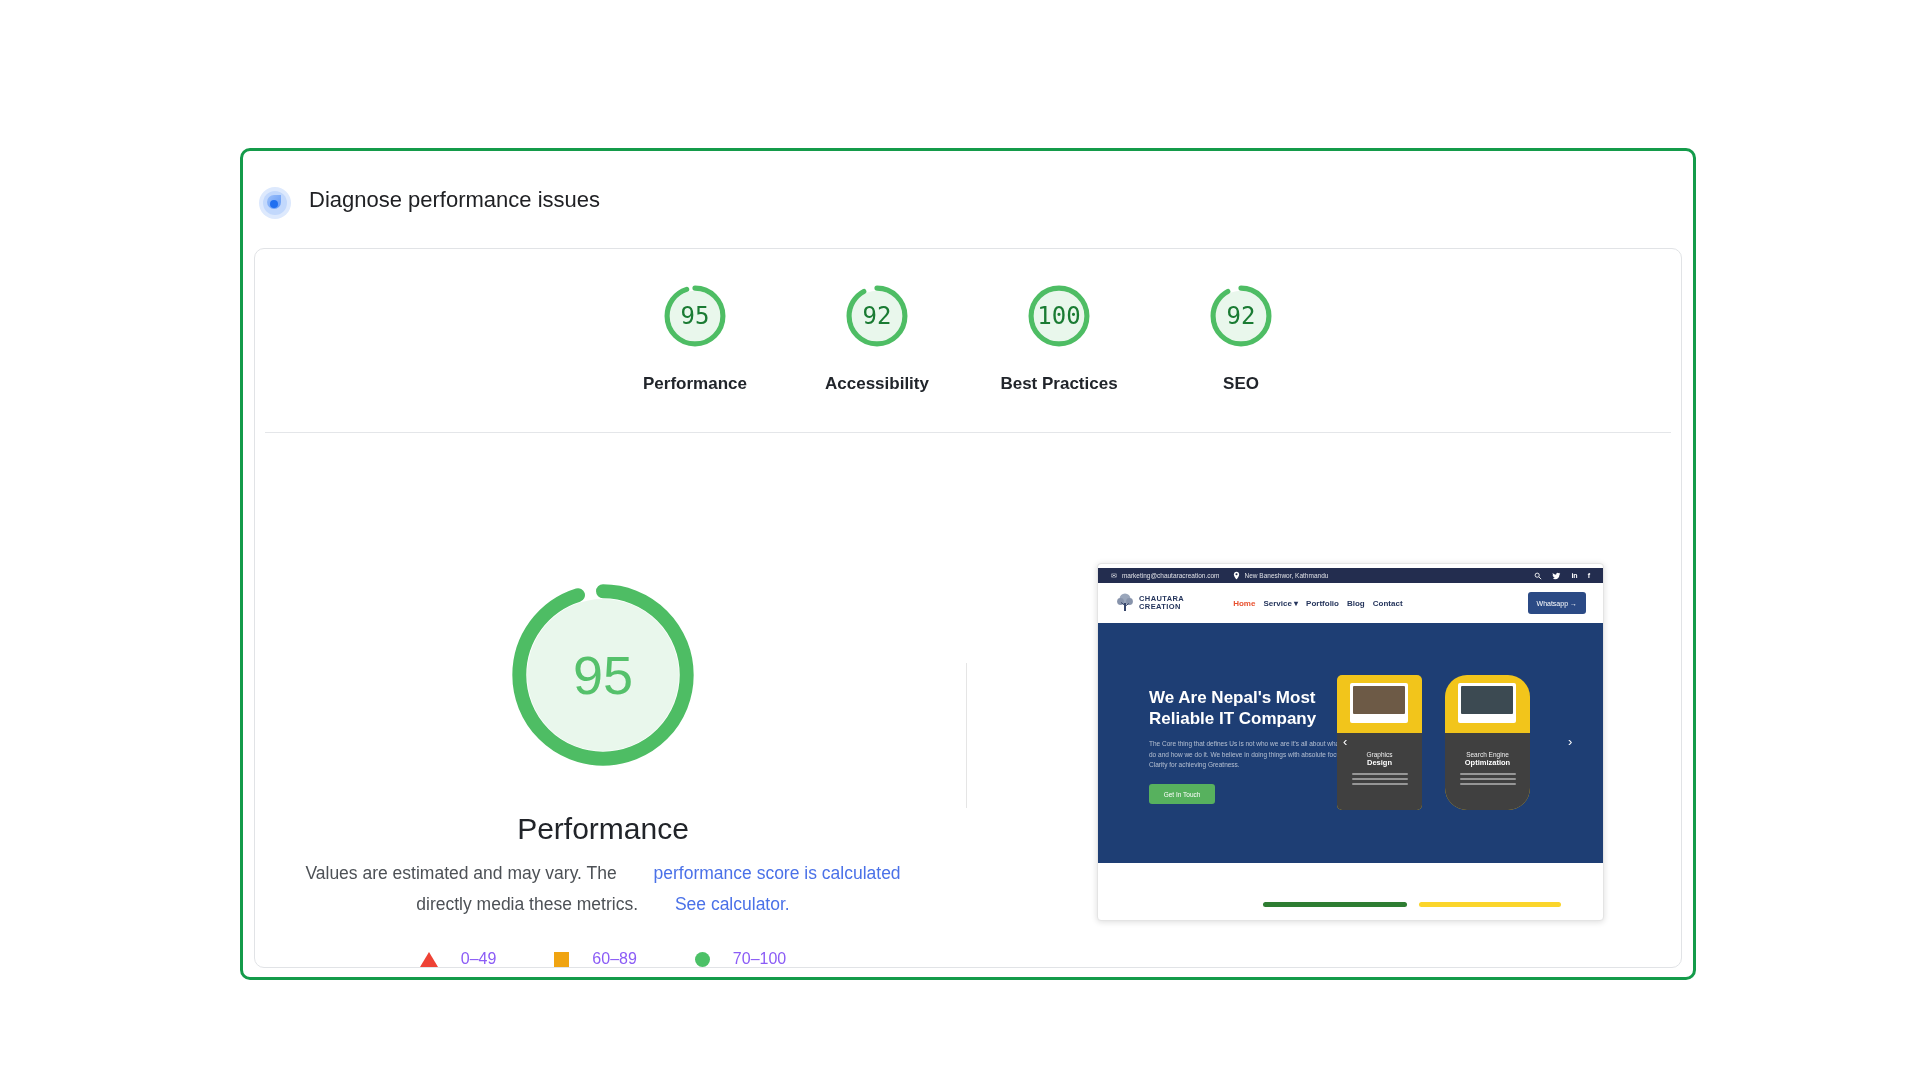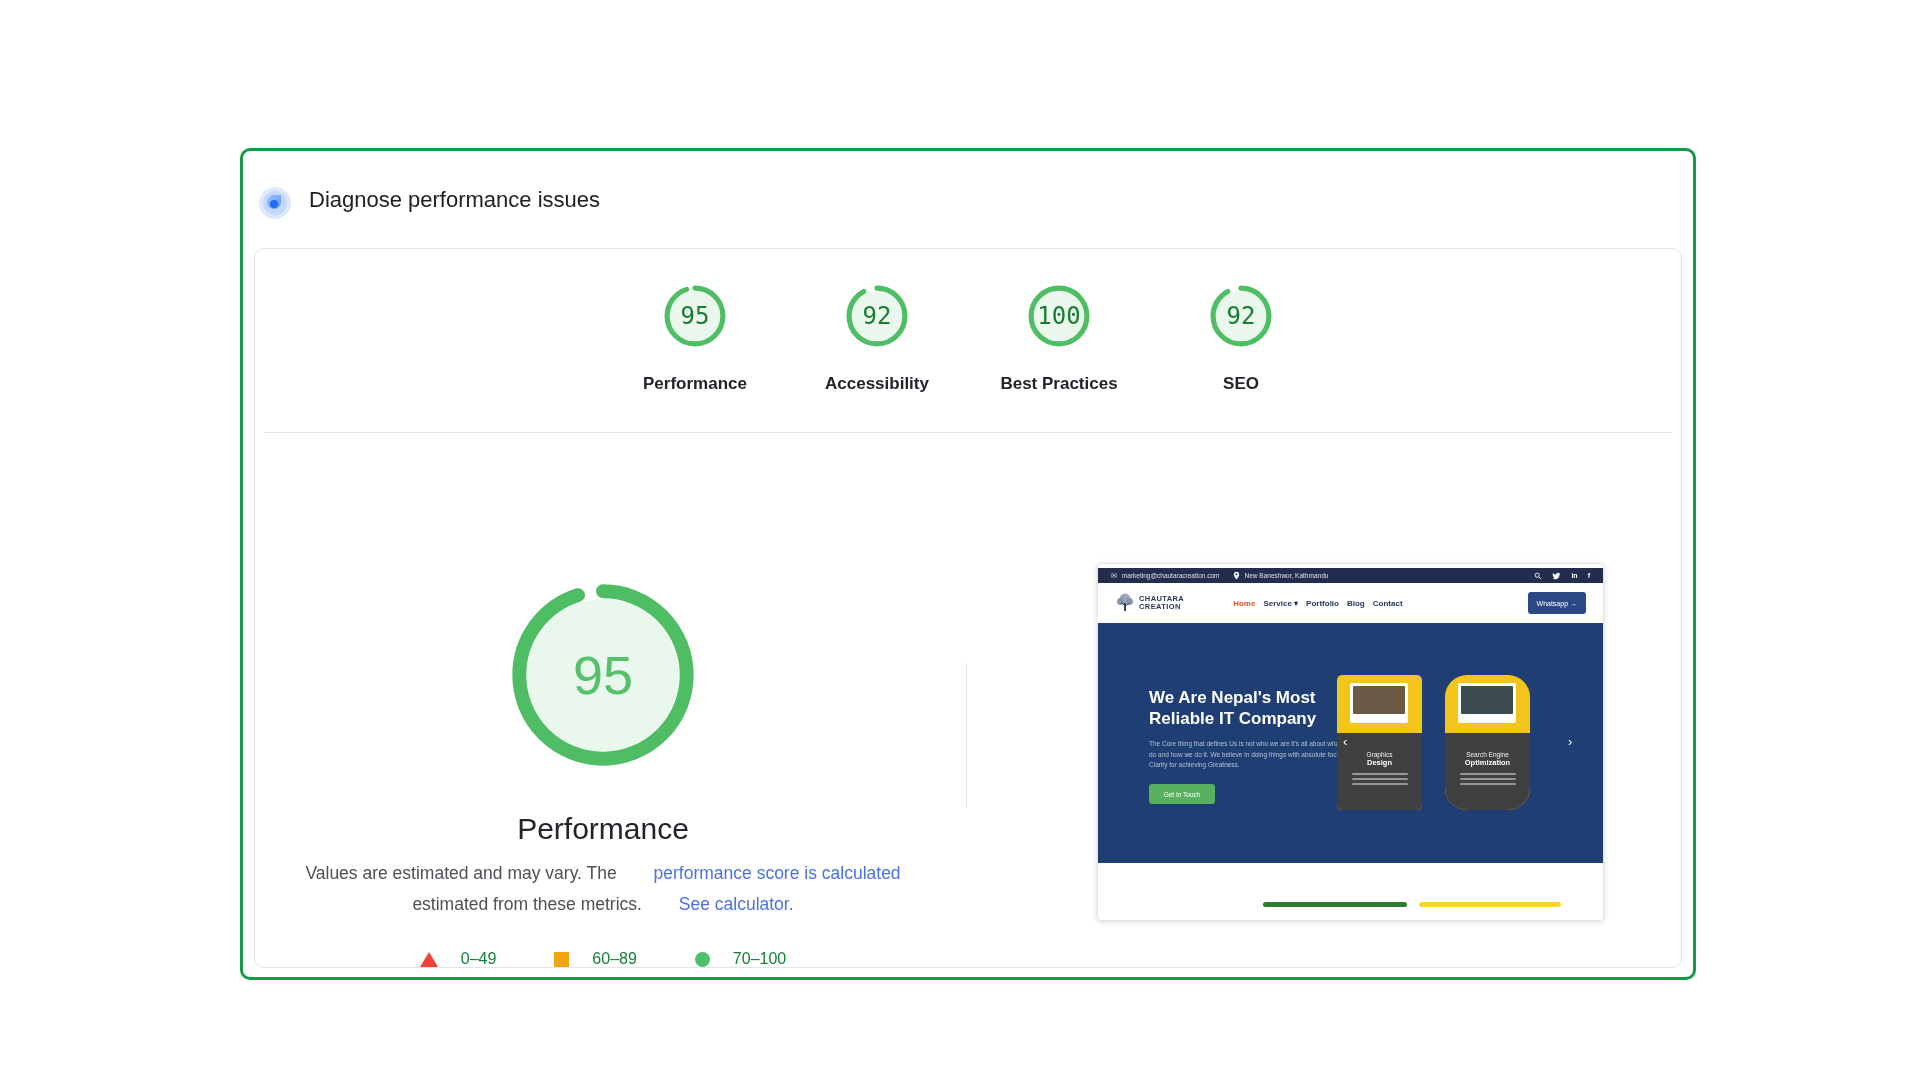--- a/index.html
+++ b/index.html
@@ -38,21 +38,21 @@
   .gauge-label { margin-top:27px; font-size:17px; font-weight:600; color:#21252b; }
 
   .divider-h { position:absolute; top:183px; left:10px; right:10px; height:1px; background:#e4e6e9; }
   .divider-v { position:absolute; left:723px; top:512px; width:1px; height:145px; background:#e5e5e5; }
 
   
   .left-col { position:absolute; left:40px; top:431px; width:640px; display:flex; flex-direction:column; align-items:center; }
   .perf-title { margin-top:44px; font-size:30px; font-weight:400; color:#212429; }
   .note { margin-top:12px; font-size:17.5px; line-height:31px; color:#4d5156; text-align:center; }
   .note a { color:#4a71e8; text-decoration:none; cursor:pointer;padding-left:32px; }
-  .legend { margin-top:30px; display:flex; align-items:center; gap:58px; font-size:16px; color:#15803d; }
+  .legend { margin-top:30px; display:flex; align-items:center; gap:58px; font-size:16px; color:#8b5cf6; }
   .legend-item { display:flex; align-items:center; gap:23px; }
   .shape-tri { width:0; height:0; border-left:9px solid transparent; border-right:9px solid transparent; border-bottom:15px solid #ee4235; }
   .shape-sq { width:15px; height:15px; background:#f0a411; }
   .shape-dot { width:15px; height:15px; border-radius:50%; background:#4cc167; }
 
   
   .thumb { position:absolute; left:854px; top:412px; width:507px; height:358px; background:#fff;
     border:1px solid #e4e4e4; border-radius:4px; box-shadow:0 1px 6px rgba(0,0,0,.14); overflow:hidden; cursor:pointer; }
   .t-topbar { margin-top:4px; height:15px; background:#232d4f; display:flex; align-items:center;
     padding:0 13px; gap:5px; color:rgba(255,255,255,.85); font-size:6.5px; }
@@ -155,21 +155,21 @@
       <div class="gauge gauge-lg">
         <svg viewBox="0 0 120 120">
           <circle class="gauge-bg" cx="60" cy="60" r="49"></circle>
           <circle class="gauge-arc" cx="60" cy="60" r="54" transform="rotate(-90 60 60)" stroke-dasharray="322.32740625831275 339.29200658769764"></circle>
         </svg>
         <div class="gauge-num">95</div>
       </div>
       <div class="perf-title">Performance</div>
       <div class="note">
         <div><span>Values are estimated and may vary. The </span><a>performance score is calculated</a></div>
-        <div><span>estimated from these metrics. </span><a>See calculator.</a></div>
+        <div><span>directly media these metrics. </span><a>See calculator.</a></div>
       </div>
       <div class="legend">
         <div class="legend-item">
           <span class="shape-tri"></span>
           <span>0–49</span>
         </div>
         <div class="legend-item">
           <span class="shape-sq"></span>
           <span>60–89</span>
         </div>

